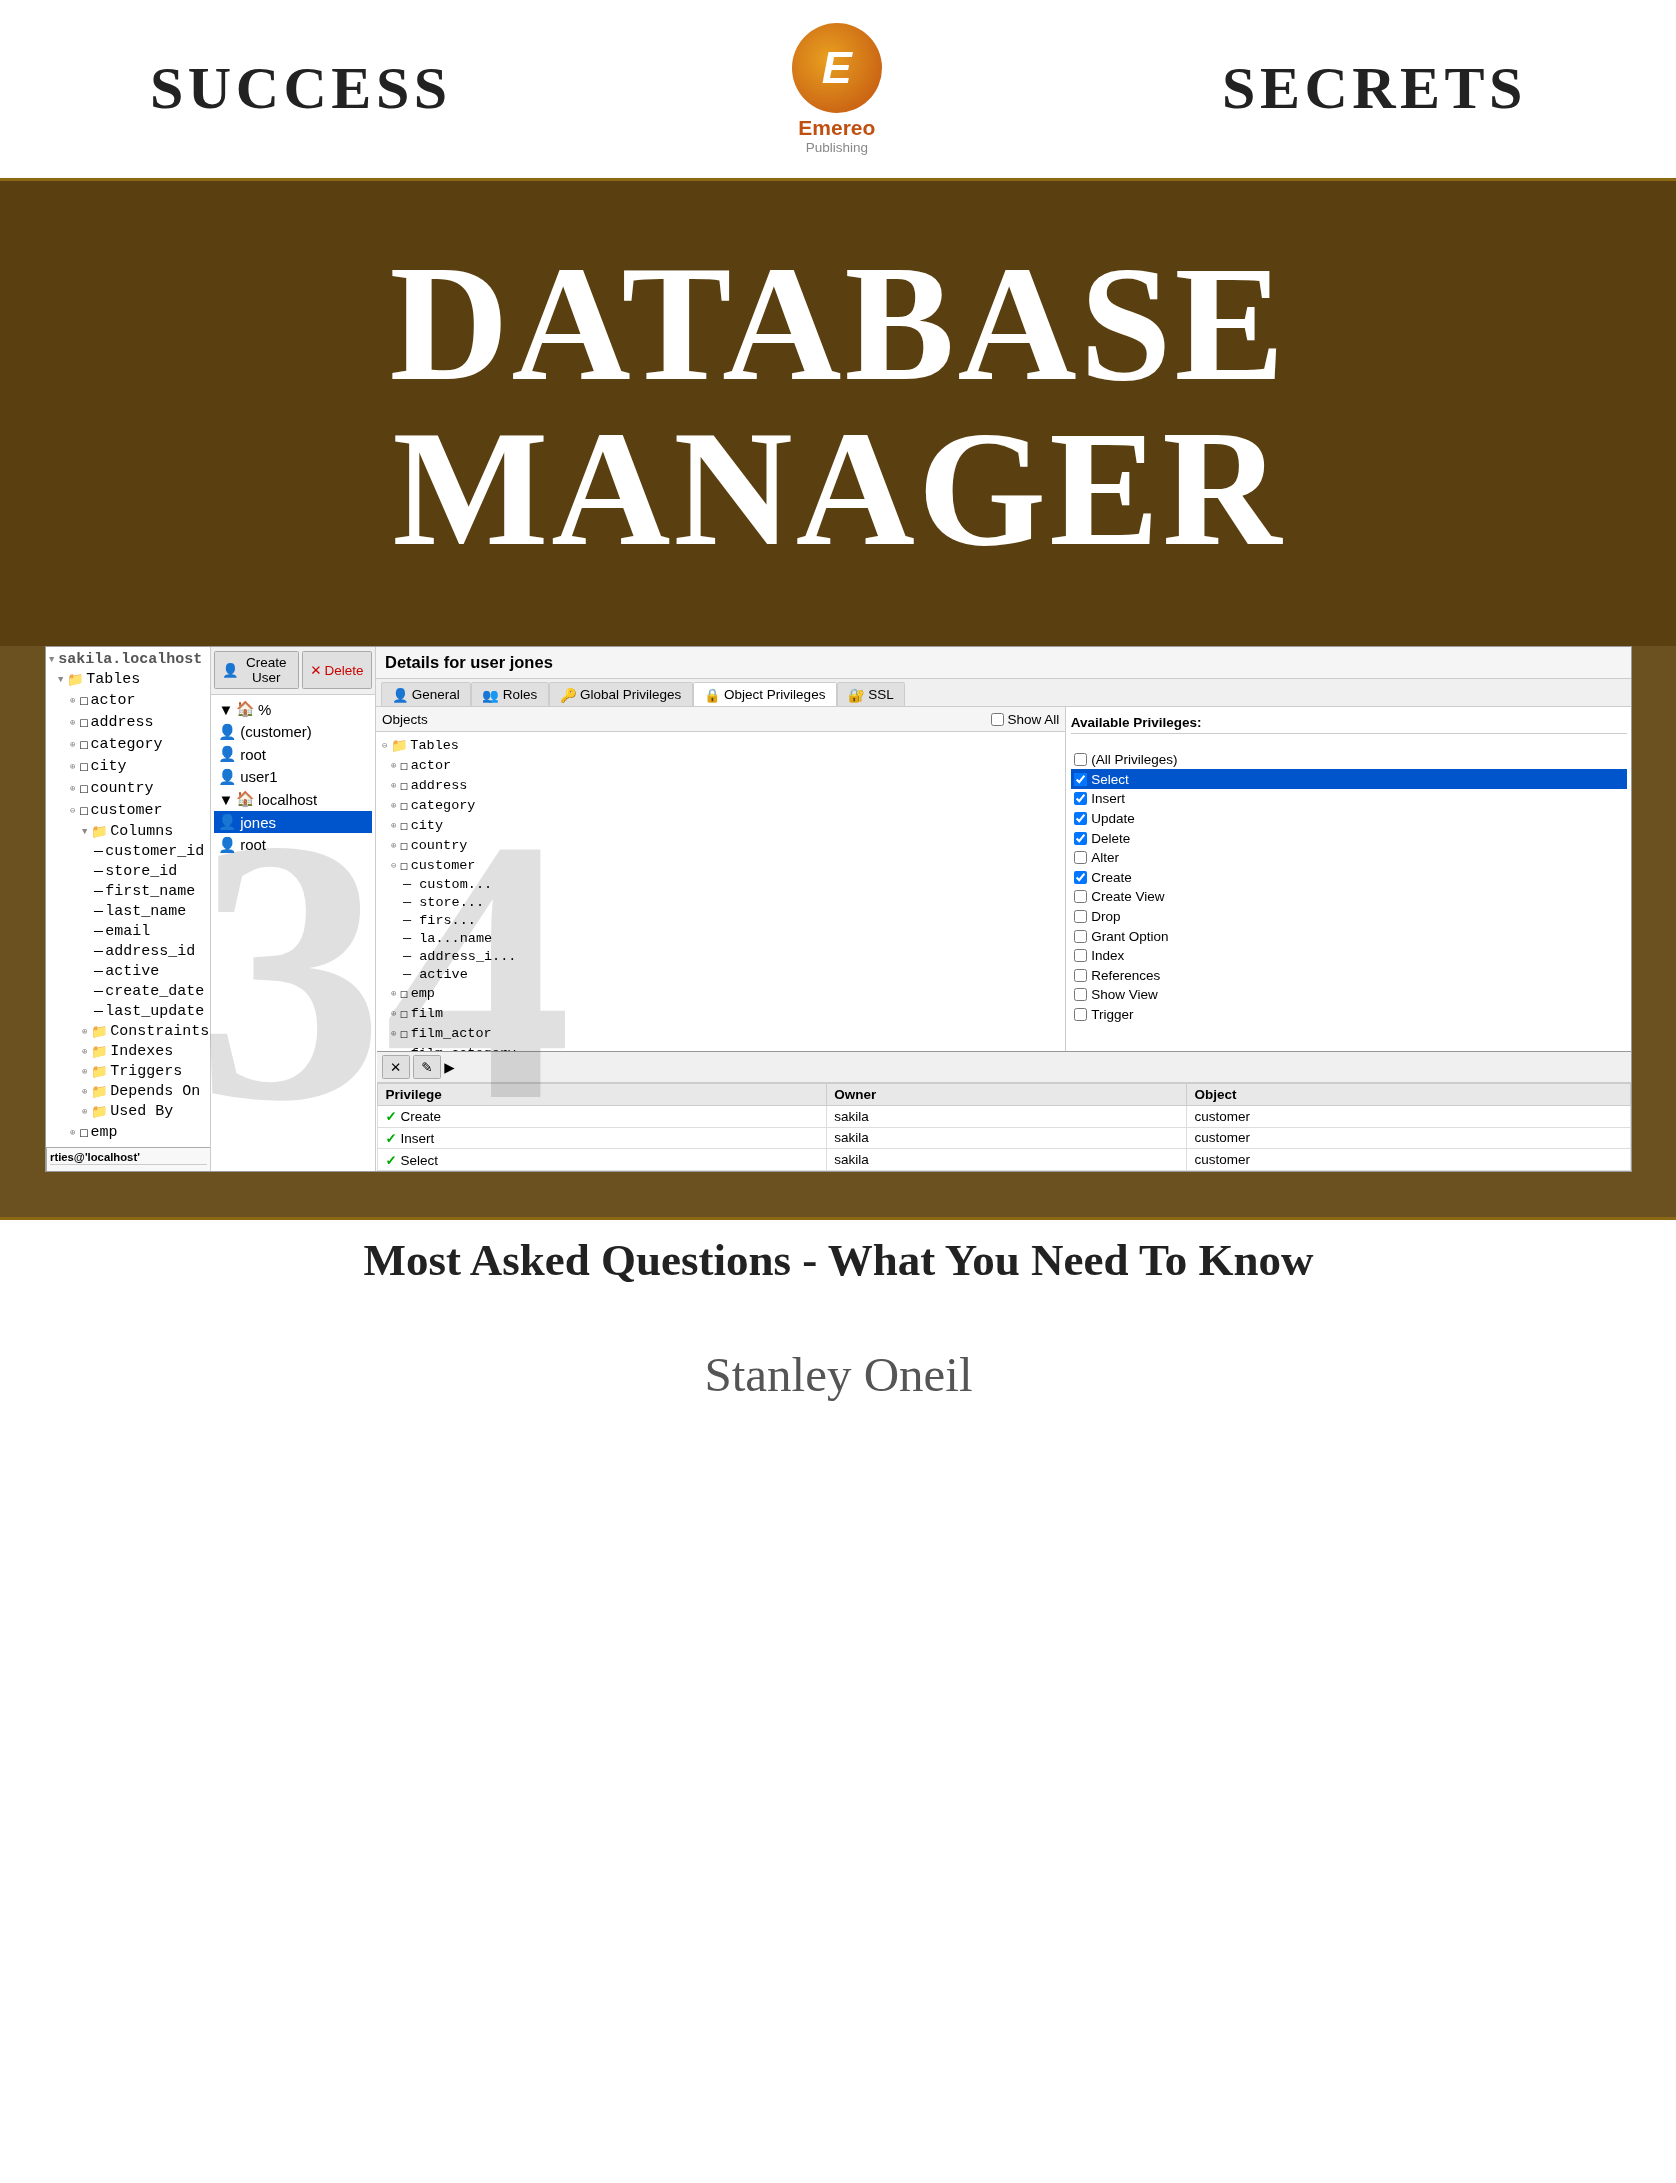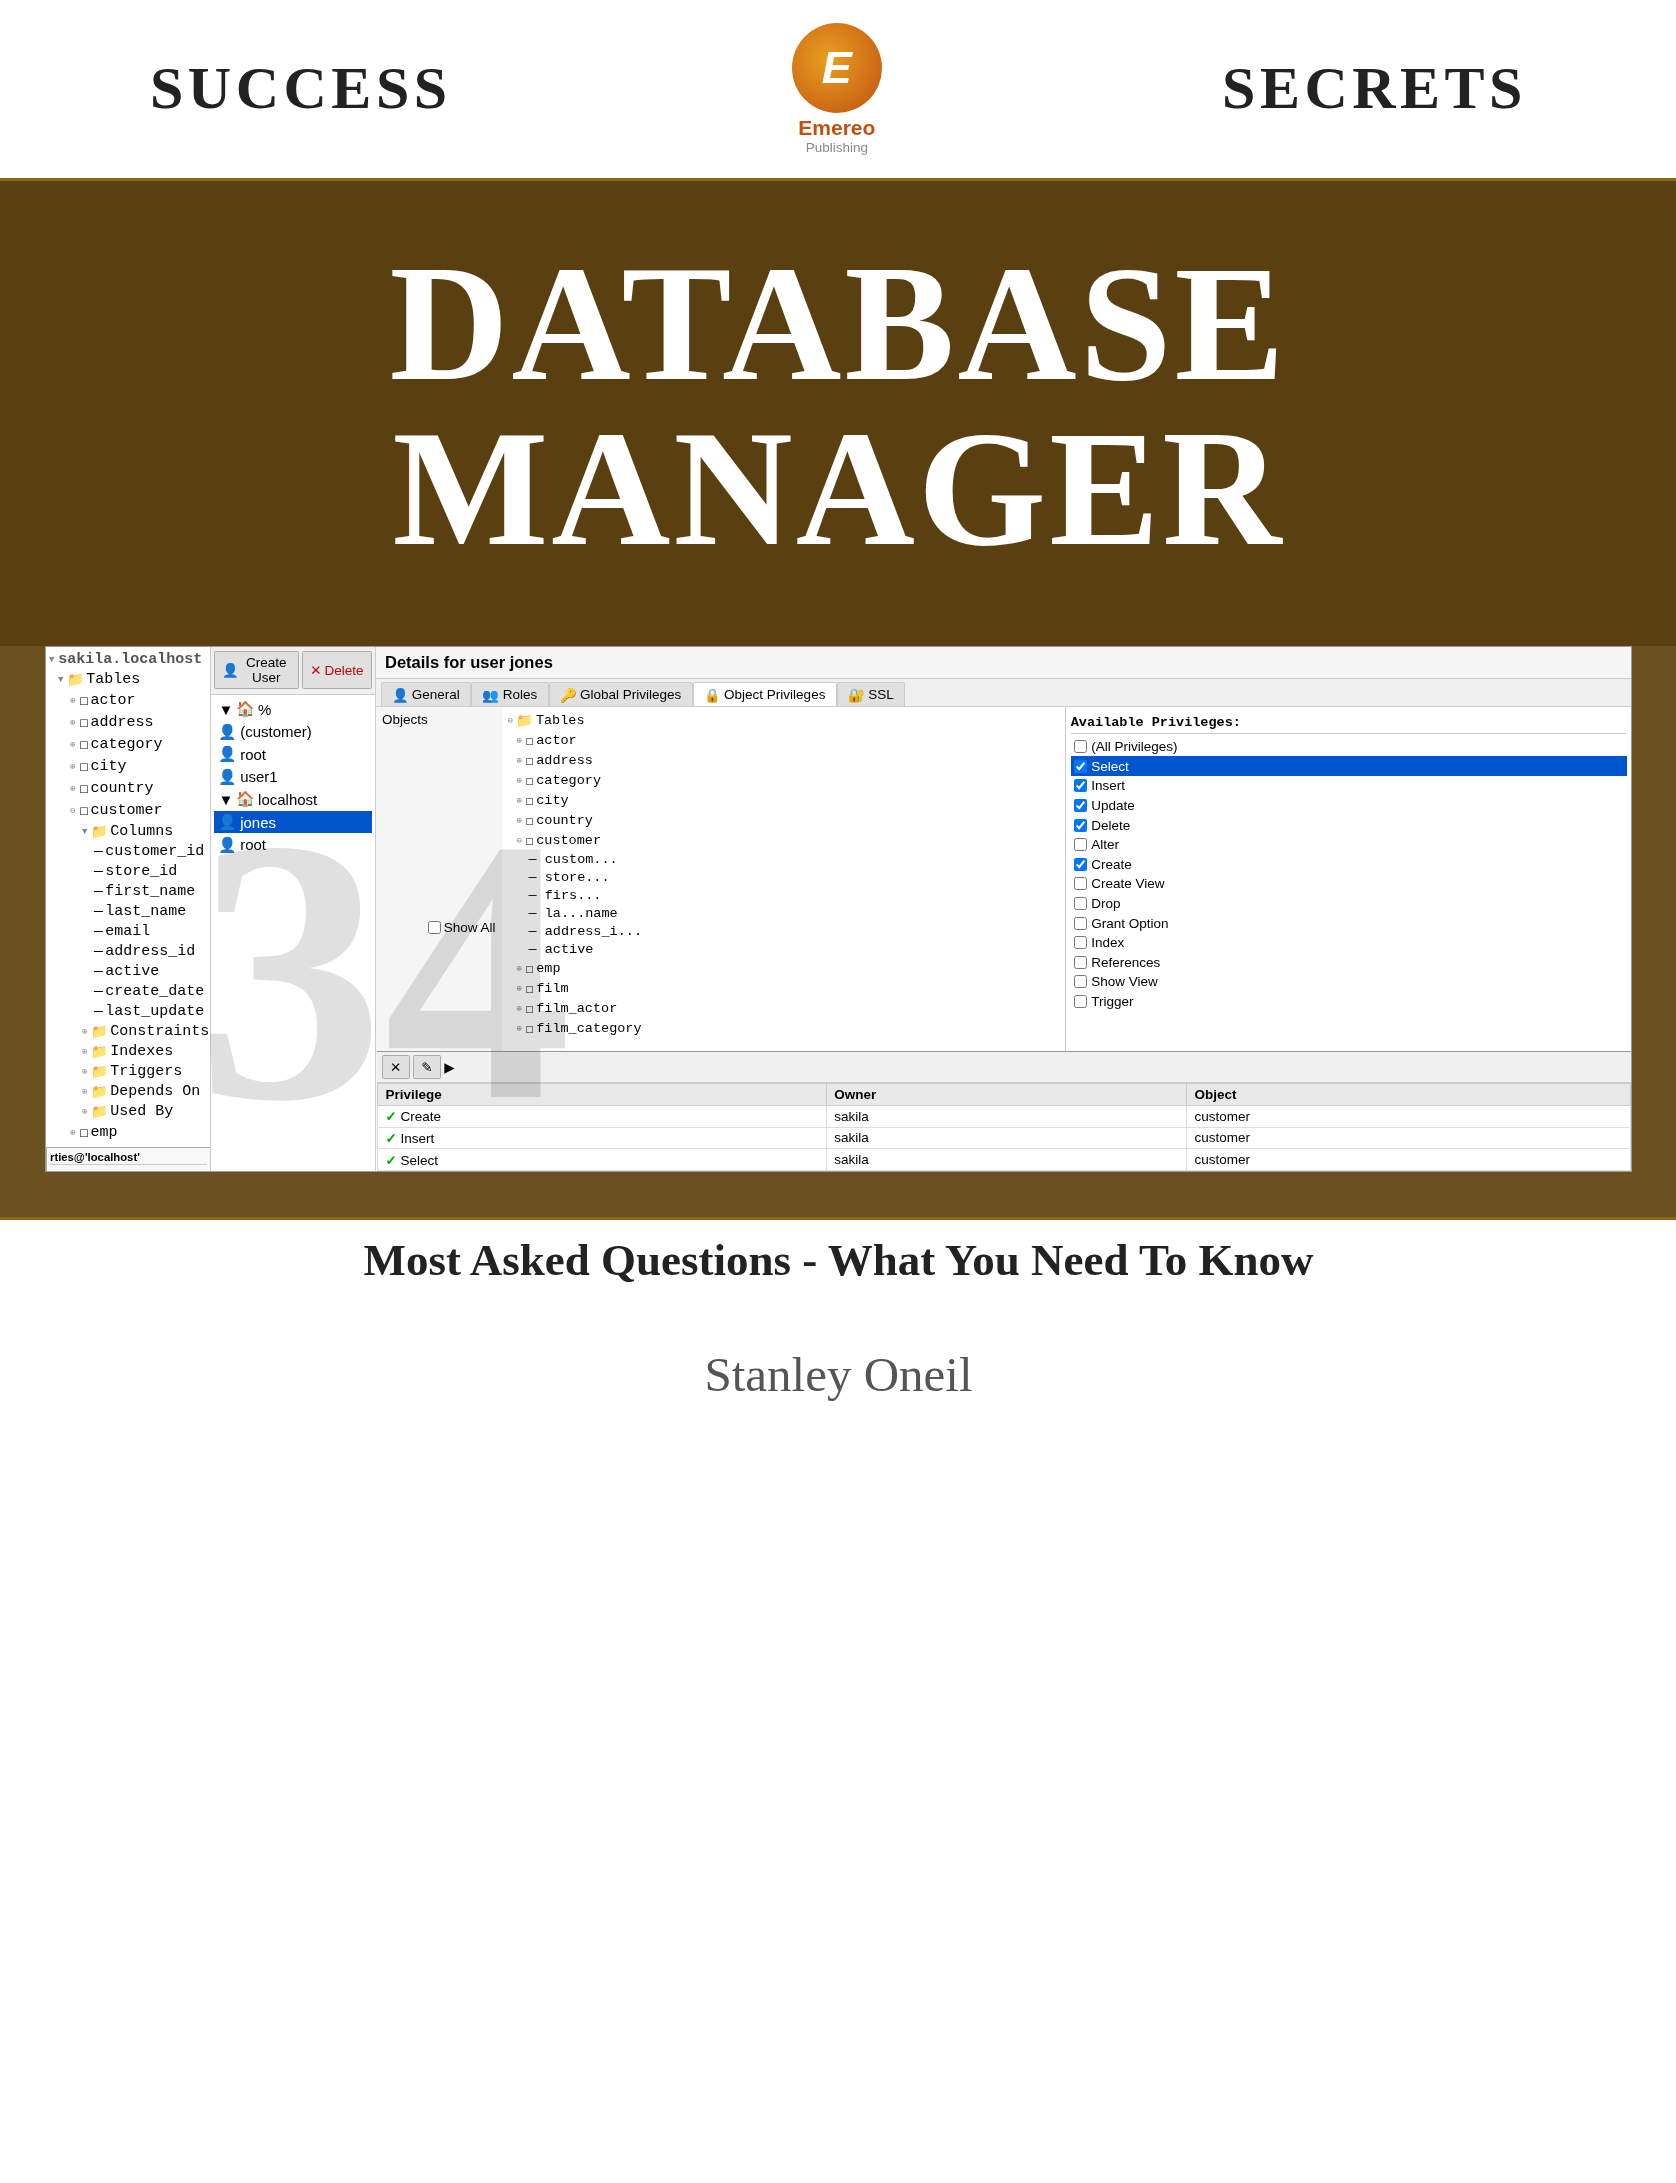--- a/index.html
+++ b/index.html
@@ -201,21 +201,21 @@
 
     .obj-privileges-area {
       display: flex;
       height: calc(100% - 83px);
     }
 
     .obj-list-section {
       width: 55%;
       border-right: 0.8px solid #ccc;
       display: flex;
-      flex-direction: row;
+      flex-direction: column;
       justify-content: space-between;
     }
     .obj-list-header {
       display: flex;
       justify-content: space-between;
       padding: 4.5px 6px;
       background: #f5f5f5;
       border-bottom: 0.8px solid #ccc;
       font-size: 13.5px;
     }
@@ -234,22 +234,21 @@
 
     .priv-section {
       width: 45%;
       padding: 4.5px;
       font-size: 13.5px;
     }
     .priv-header {
       font-weight: bold;
       padding: 3px 0;
       border-bottom: 0.8px solid #ccc;
-      margin-bottom: 3px;
-      font-family: Liberation Mono, monospace;
+      margin-bottom: 16px;
     }
     .priv-item {
       display: flex;
       align-items: center;
       gap: 4.5px;
       padding: 2.3px 3px;
       cursor: pointer;
     }
     .priv-item.highlight { background: #0055cc; color: #fff; }
 

